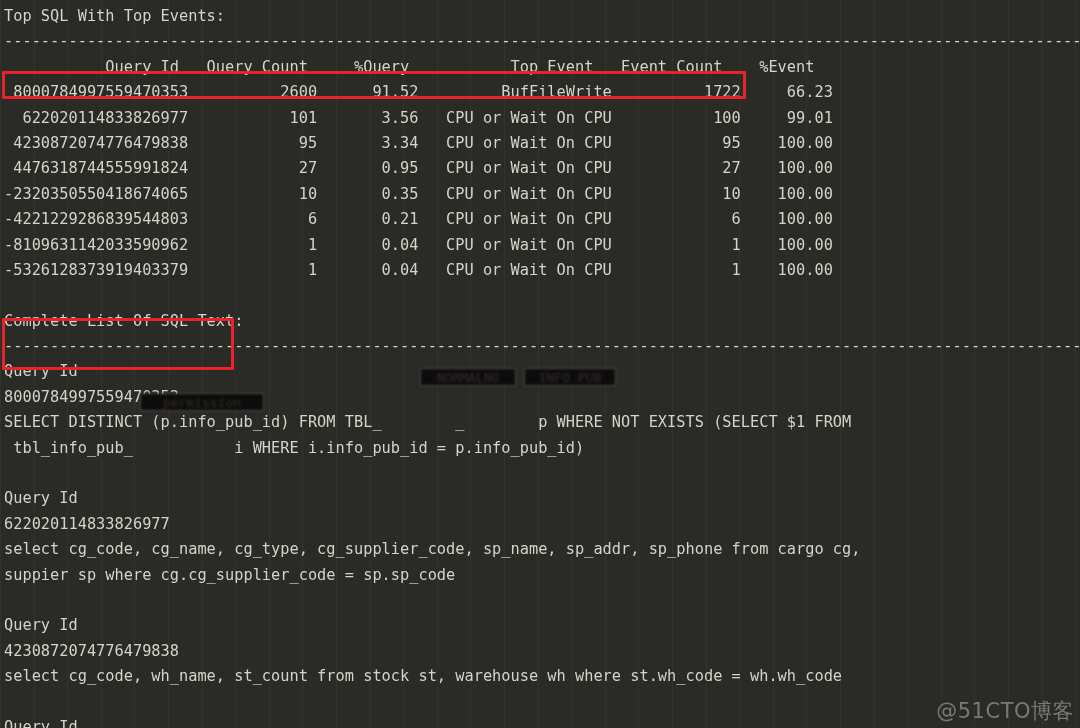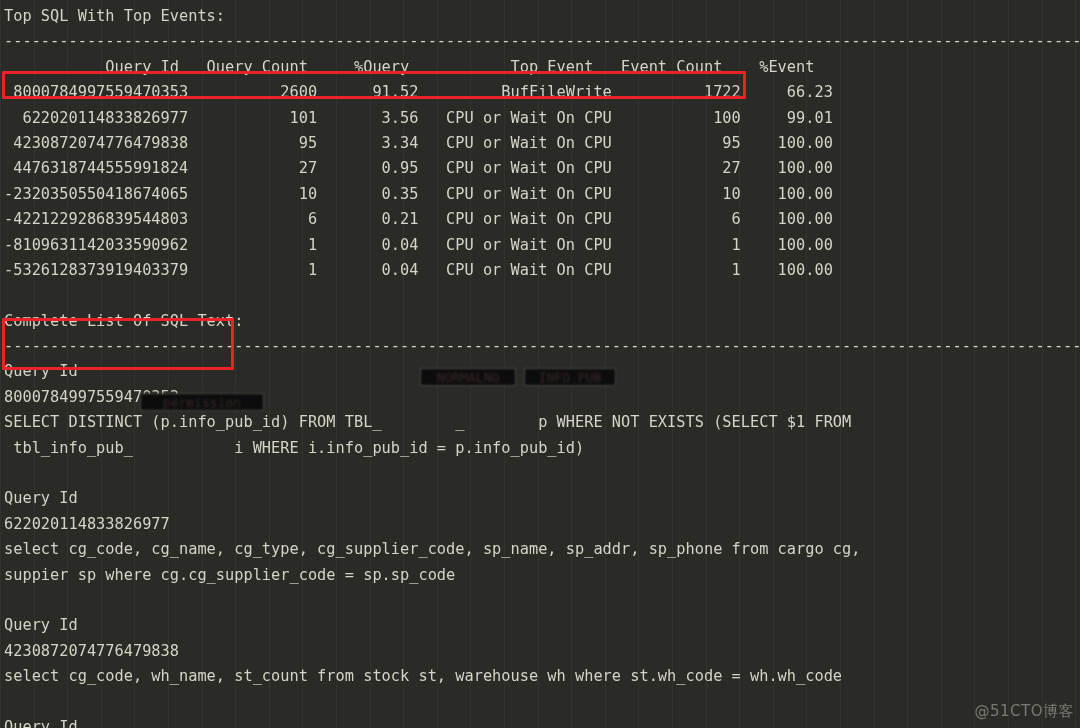--- a/index.html
+++ b/index.html
@@ -76,21 +76,21 @@
   #redact-a { left: 420px; top: 368px; width: 96px; height: 18px; }
   #redact-b { left: 524px; top: 368px; width: 92px; height: 18px; }
   #redact-c { left: 140px; top: 393px; width: 124px; height: 18px; }
 
   
   #watermark {
     position: absolute;
     right: 6px;
     bottom: 4px;
     font-family: "DejaVu Sans", "Liberation Sans", sans-serif;
-    font-size: 15px;
+    font-size: 21px;
     color: rgba(205,205,200,0.48);
     letter-spacing: 0.5px;
     pointer-events: none;
     user-select: none;
   }
 </style>
 </head>
 <body>
 
 <div id="screen">

